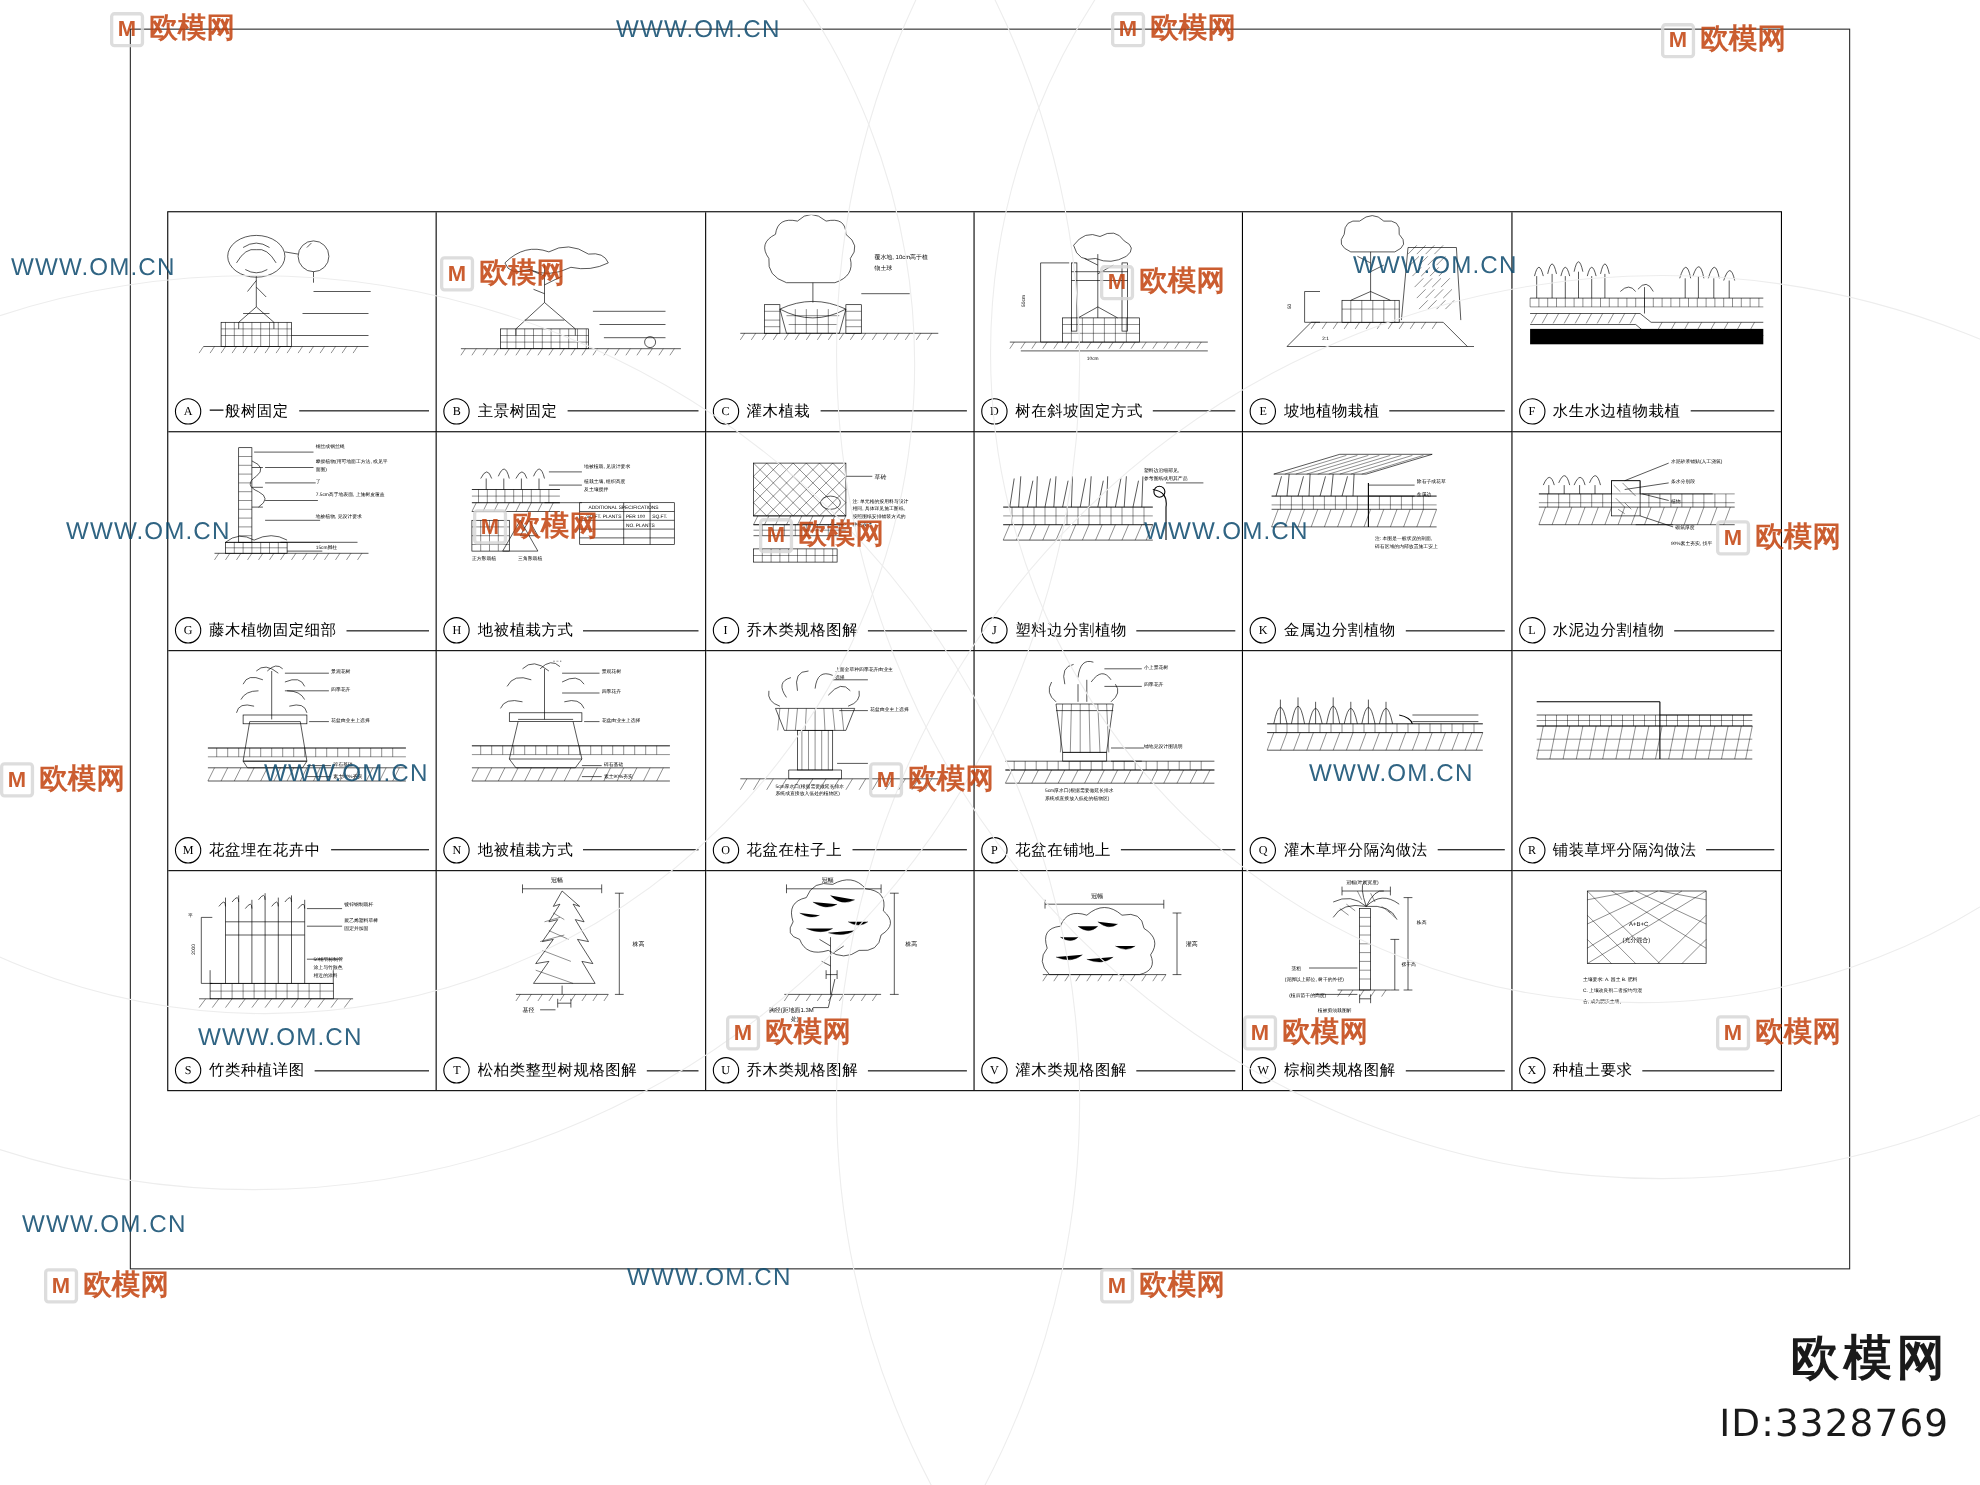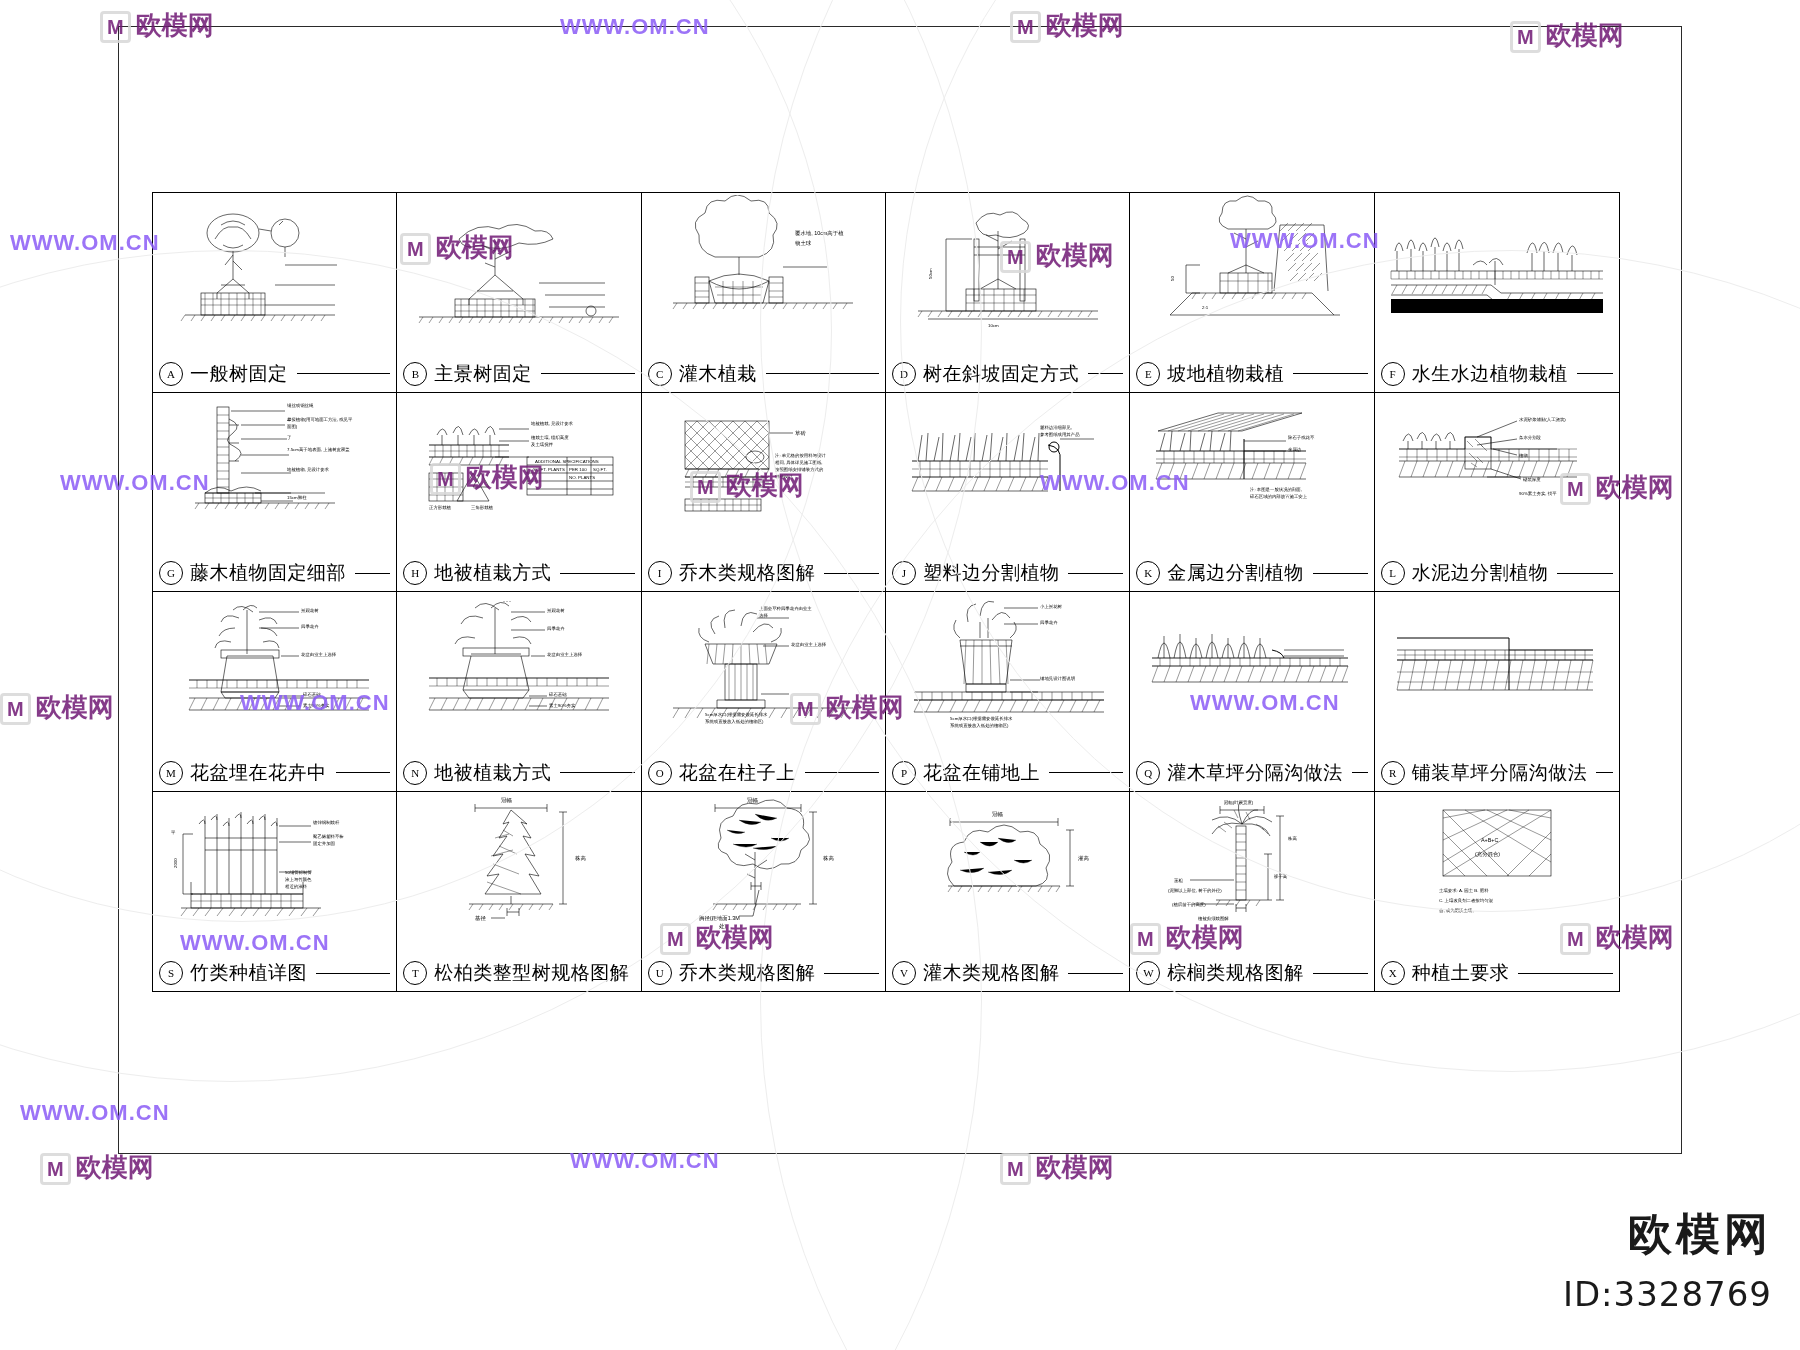--- a/index.html
+++ b/index.html
@@ -18,41 +18,41 @@
 
   
   #watermarks {
     position: absolute;
     inset: 0;
     pointer-events: none;
     z-index: 5;
   }
   .wm {
     position: absolute;
-    color: #701a75;
+    color: #c2410c;
     font-size: 26px;
     font-weight: bold;
     white-space: nowrap;
     opacity: .85;
   }
   .wm .wm-mark {
     display: inline-block;
     border: 3px solid #d8d8d8;
     border-radius: 4px;
     padding: 0 4px;
     margin-right: 5px;
     font-size: 20px;
     line-height: 26px;
     vertical-align: middle;
   }
   .wm.url {
     font-size: 22px;
-    font-weight: bold;
+    font-weight: normal;
     letter-spacing: 1px;
-    color: #8b5cf6;
+    color: #0c4a6e;
   }
   .wm-arc {
     position: absolute;
     border: 1px solid #ededed;
     border-radius: 50%;
     pointer-events: none;
   }
 
   
   #sheet-frame {
@@ -110,21 +110,21 @@
   .cap .tagwrap {
     width: 22px; height: 22px;
     flex: 0 0 22px;
     border: 1.2px solid #000;
     border-radius: 50%;
     display: flex; align-items: center; justify-content: center;
     font-size: 11px;
     font-family: "Liberation Serif", serif;
   }
   .cap .captext {
-    font-size: 19px;
+    font-size: 14px;
     white-space: nowrap;
     letter-spacing: .5px;
   }
   .cap .rule {
     flex: 1 1 auto;
     height: 1px;
     background: #000;
     margin-left: 2px;
   }
   .cap.bold .captext { font-weight: normal; }

